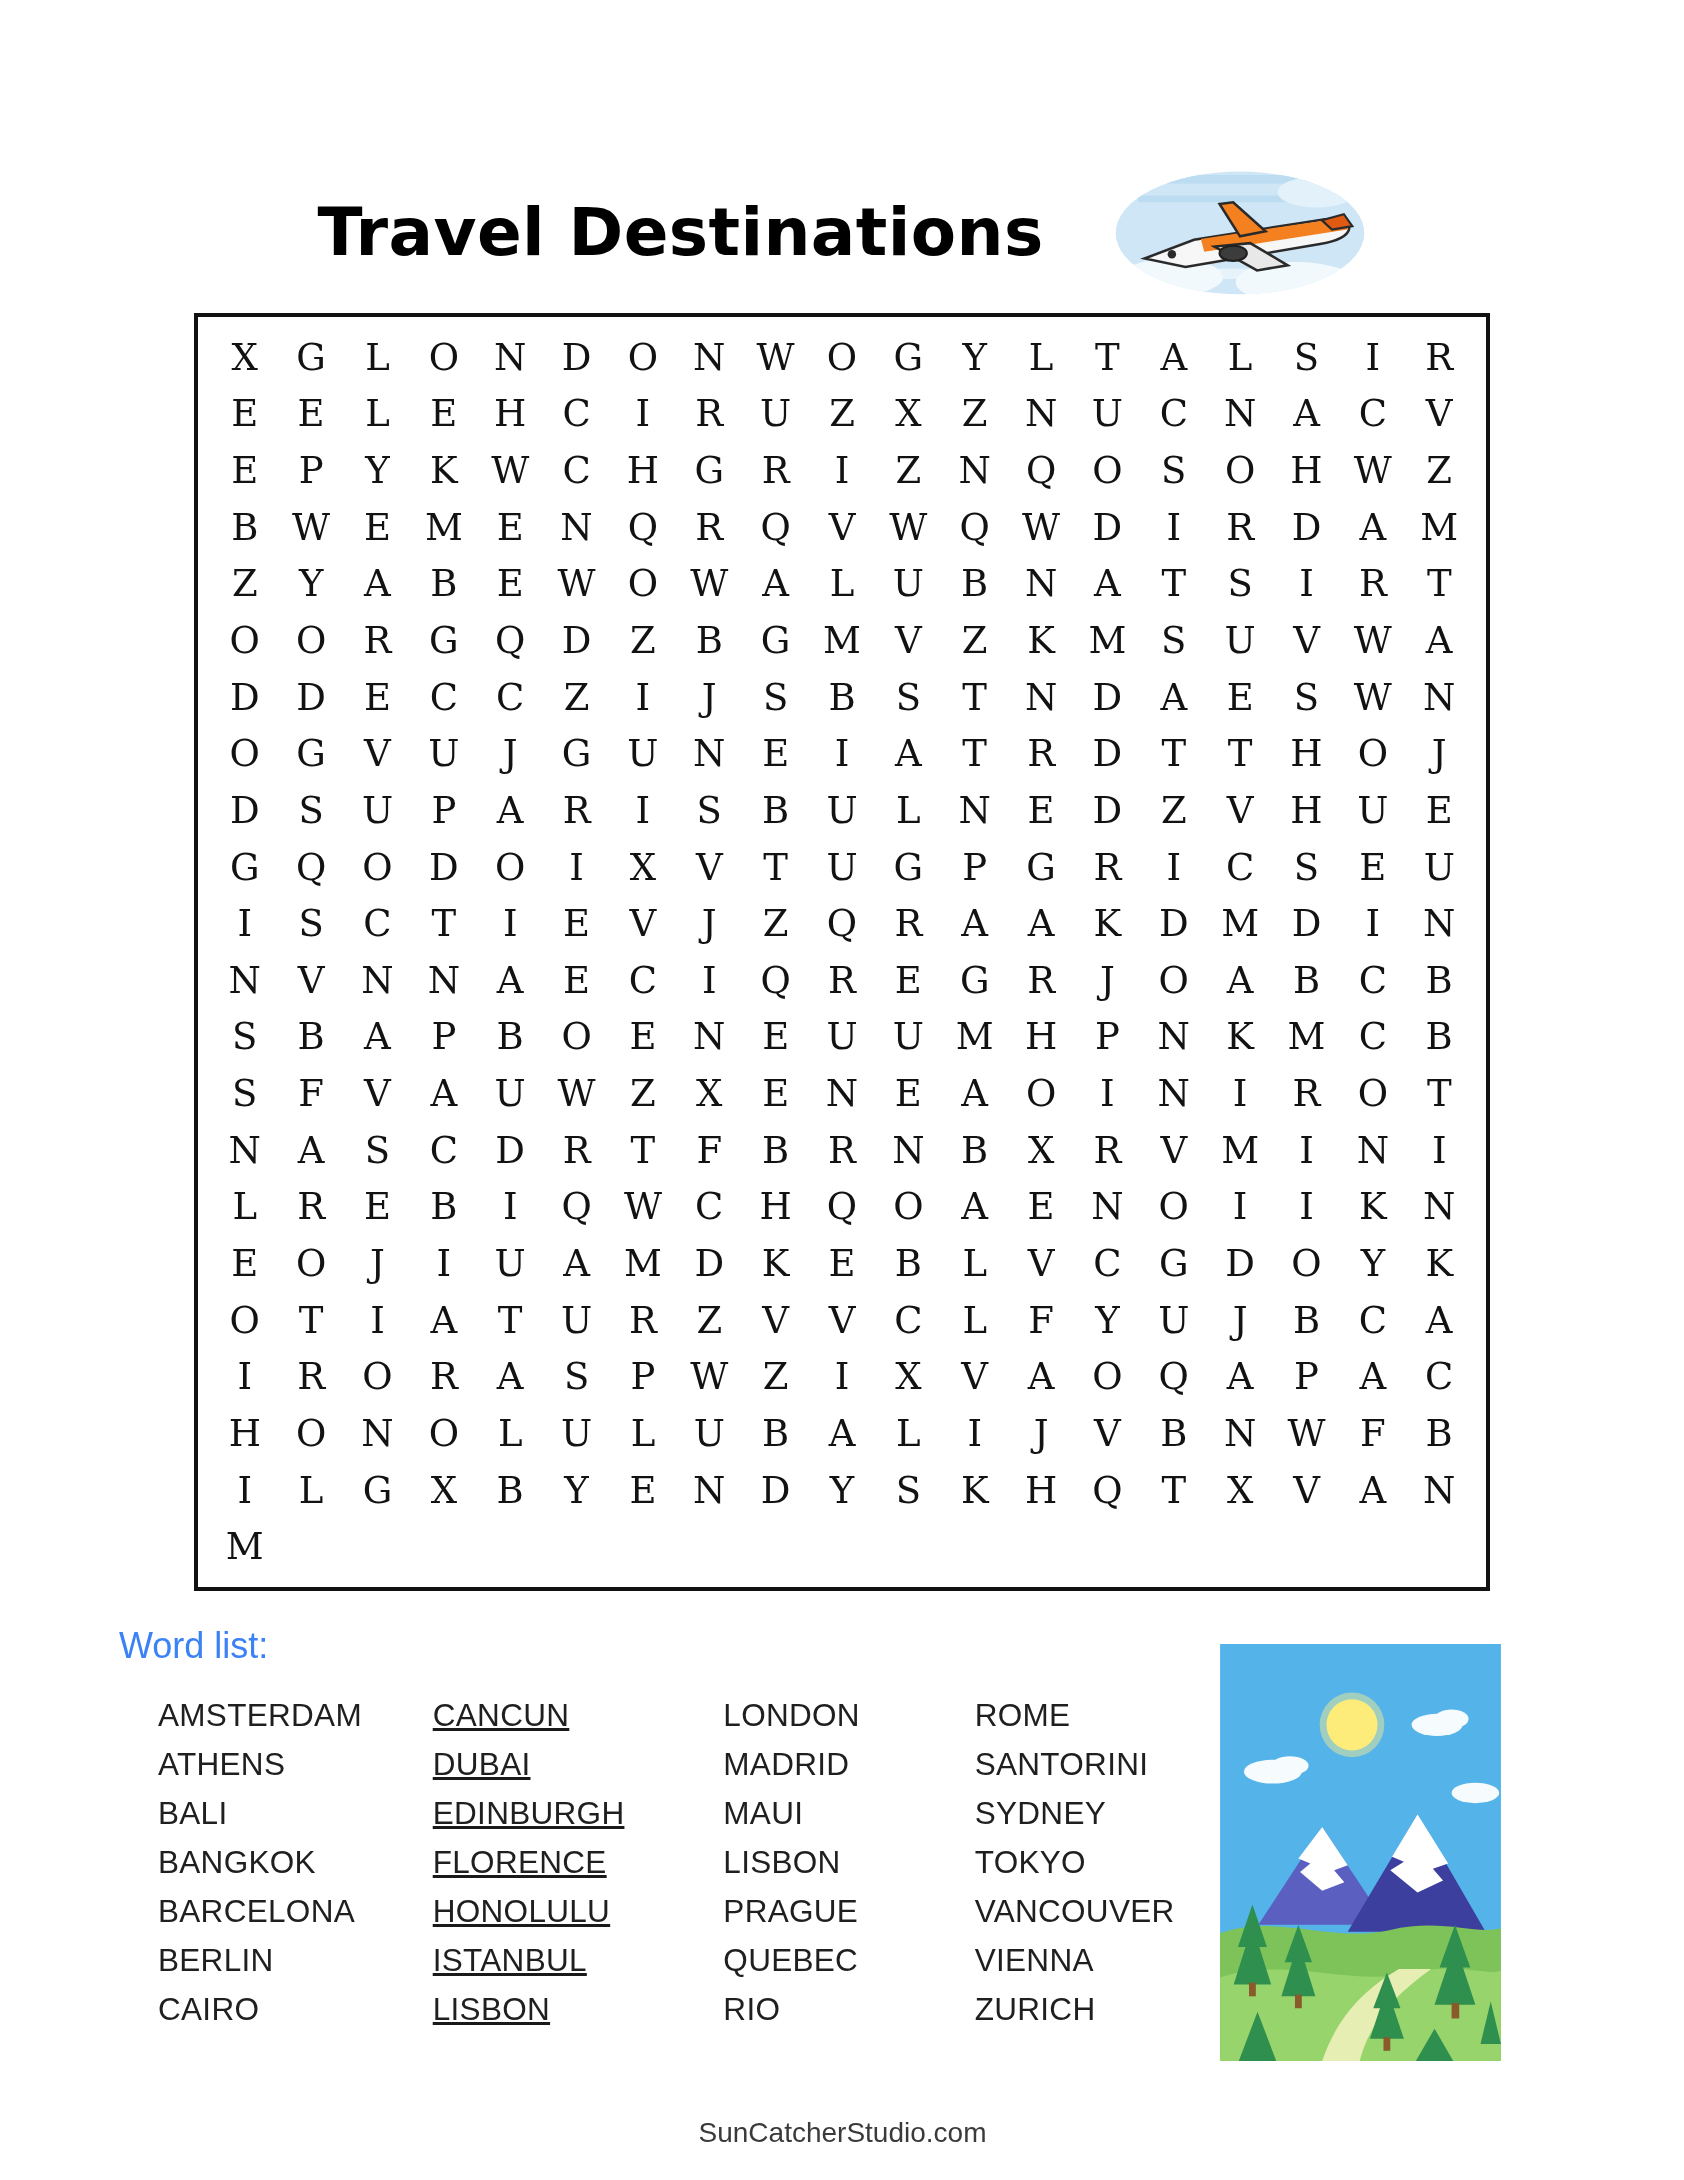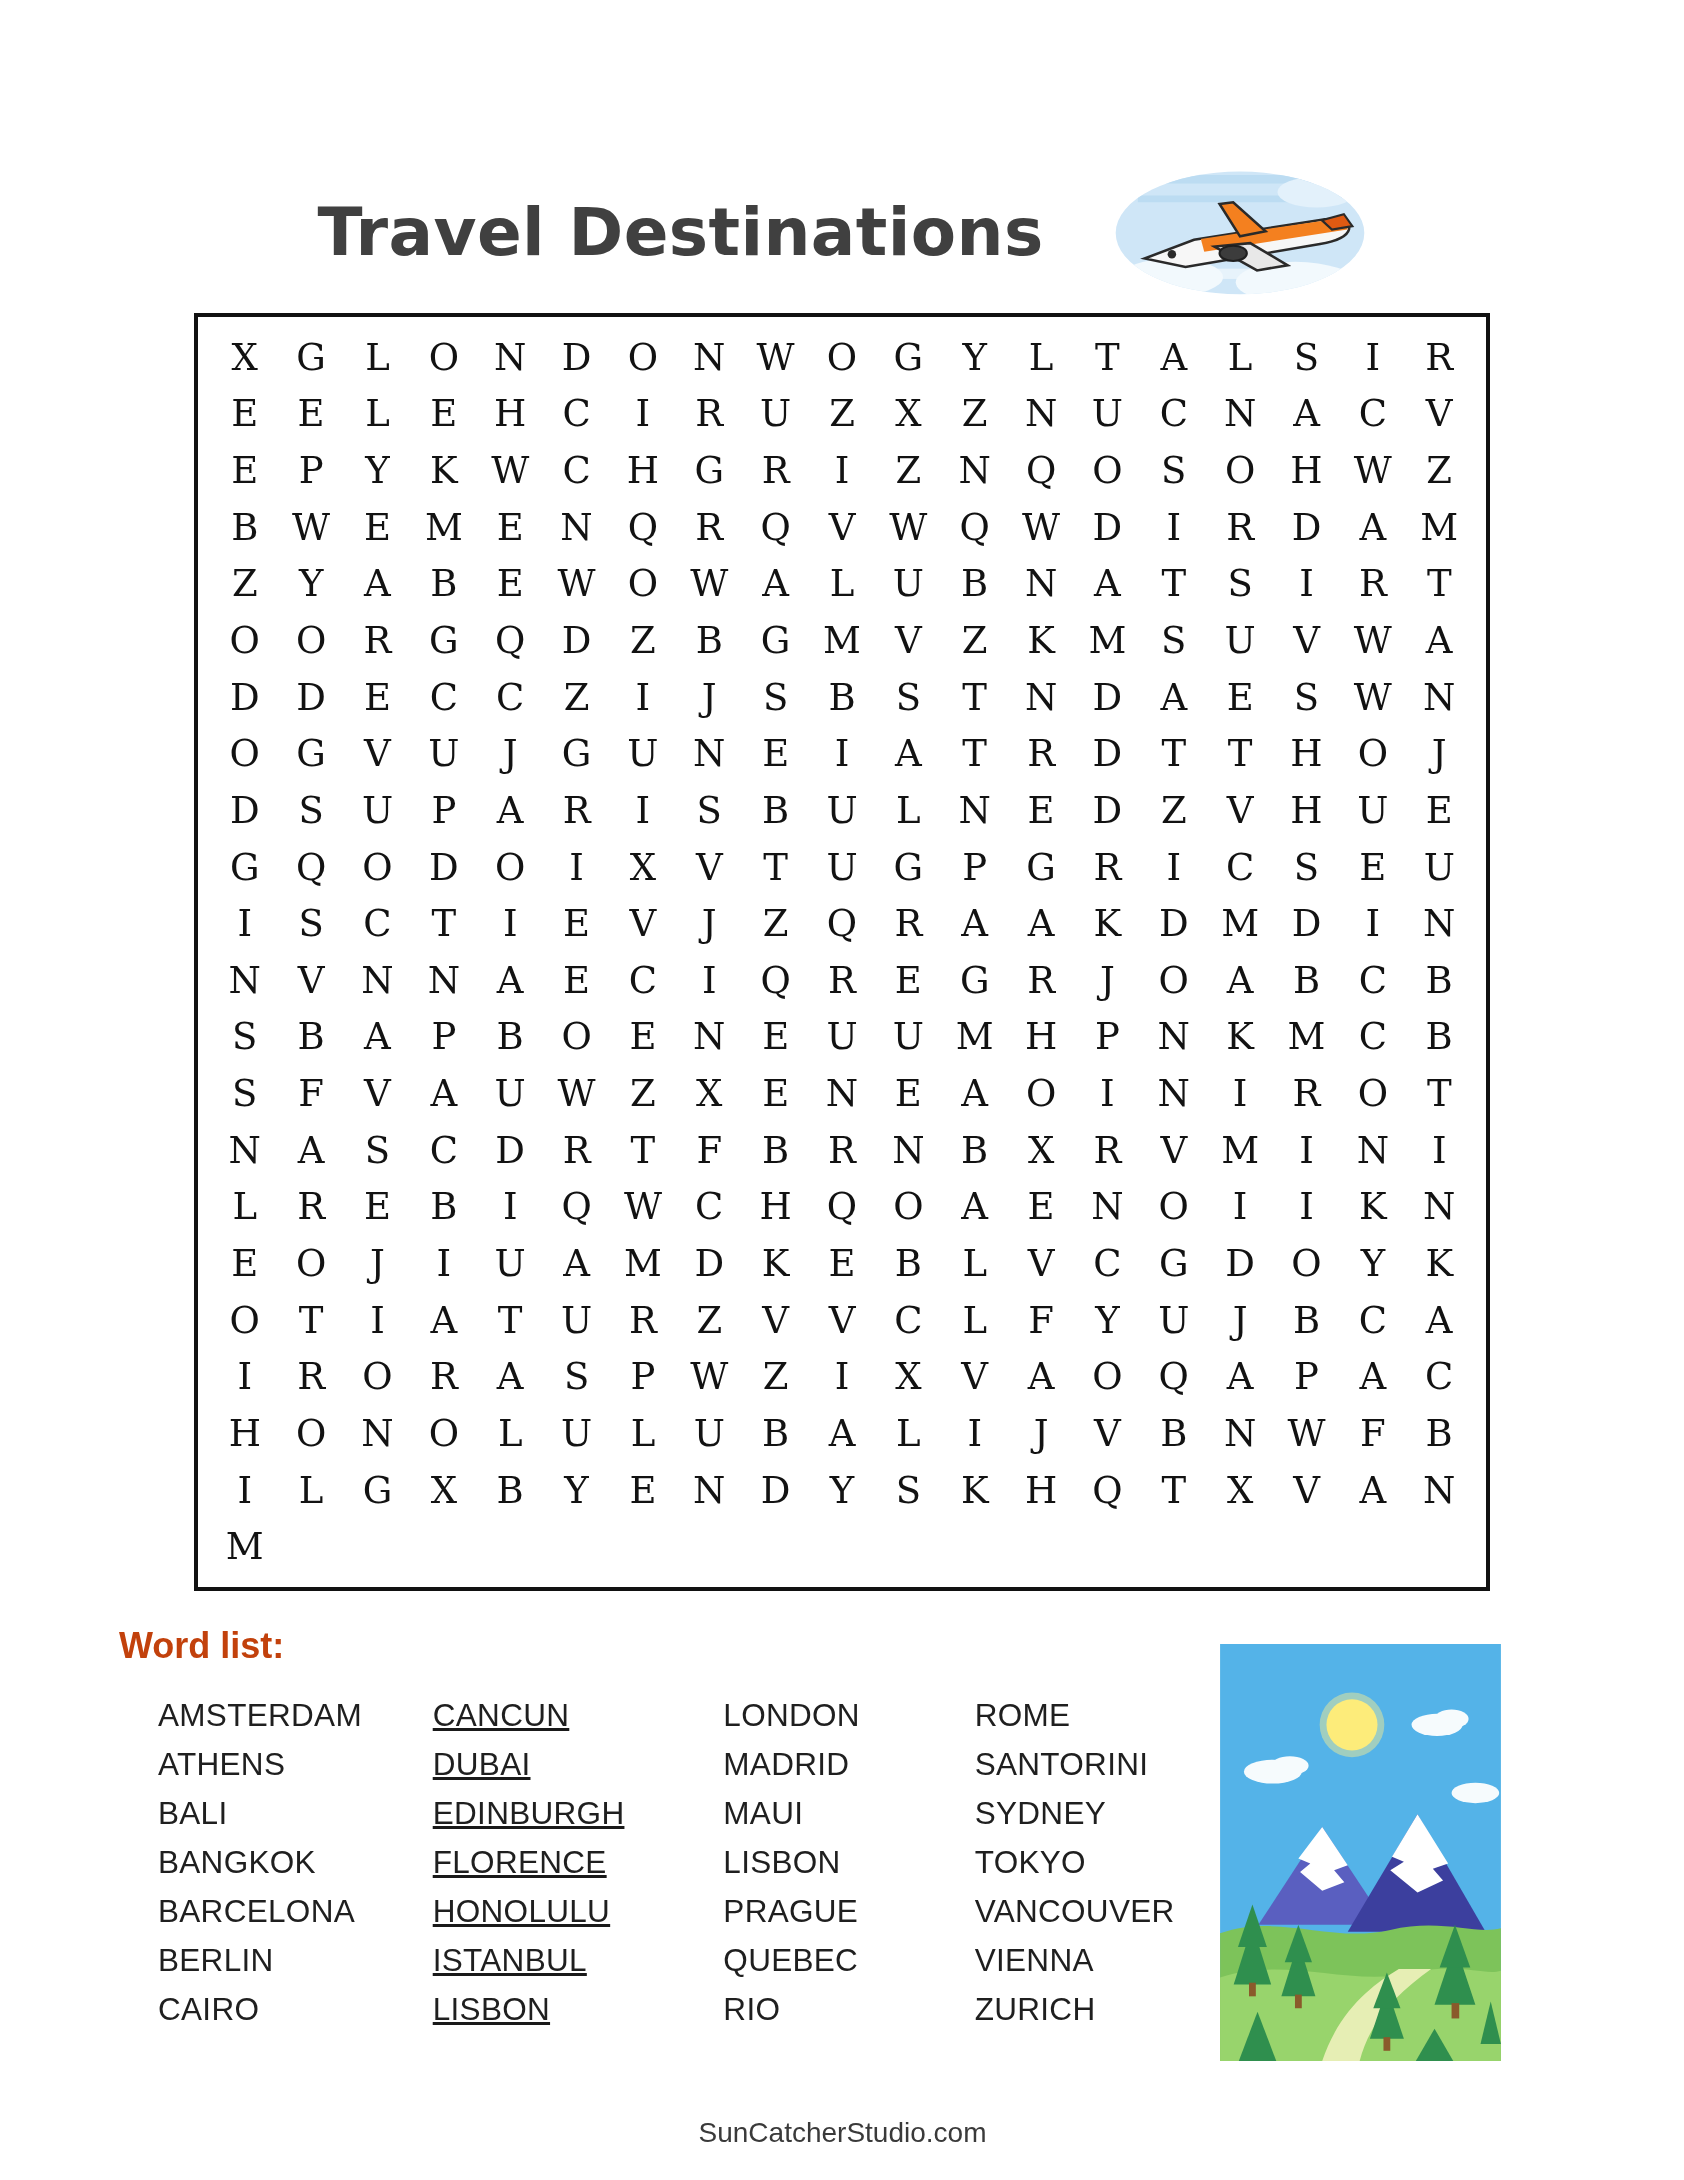--- a/index.html
+++ b/index.html
@@ -60,21 +60,21 @@
     width: 100%;
     display: flex;
     align-items: center;
     justify-content: center;
   }
   .puzzle-title {
     font-family: "DejaVu Sans", sans-serif;
     font-weight: bold;
     font-size: 66px;
     letter-spacing: 0.4px;
-    color: #404040;
+    color: #000000;
     white-space: nowrap;
   }
   .plane-art {
     width: 256px;
     height: 149px;
     margin-left: 68px;
     position: relative;
   }
 
   
@@ -105,22 +105,21 @@
     color: #121212;
     line-height: 1;
   }
 
   
   .wordlist-heading {
     position: absolute;
     top: 1625px;
     left: 119px;
     font-size: 36px;
-    color: #c2410c;
-    font-weight: bold;
+    color: #3b82f6;
   }
   .wordlist {
     position: absolute;
     top: 1691px;
     left: 158px;
     width: 1056px;
     display: flex;
     gap: 12px;
   }
   .word-col {

